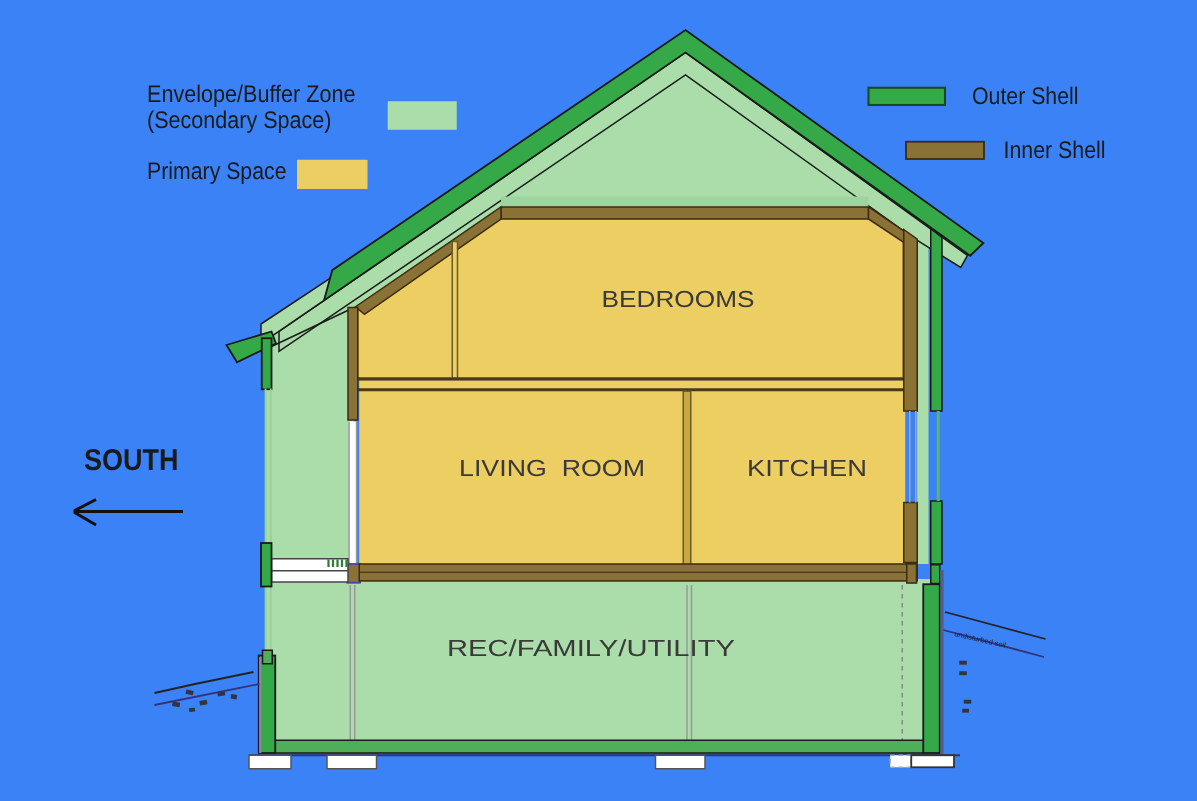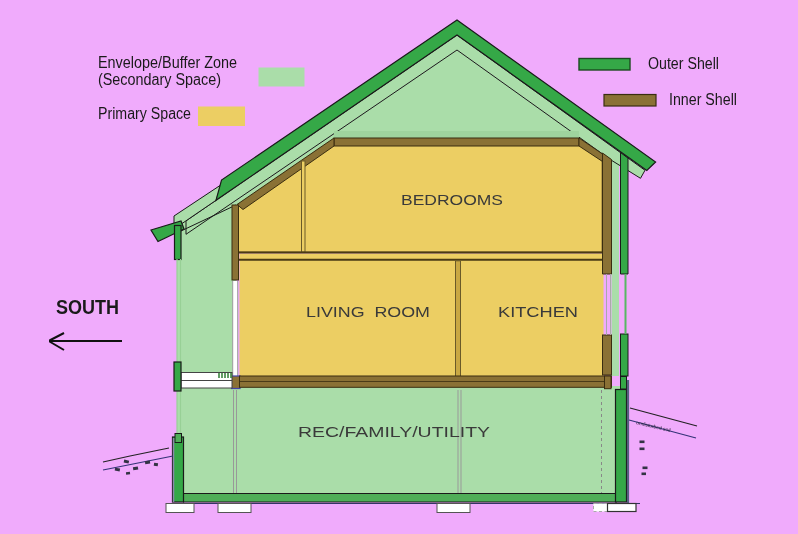--- a/index.html
+++ b/index.html
@@ -1,16 +1,16 @@
 <!DOCTYPE html>
 <html><head>
 <meta charset="utf-8">
 <style>
   html,body{margin:0;padding:0;background:#ffffff;}
-  .page{position:relative;width:798px;height:534px;background:#f0abfc;overflow:hidden;
+  .page{position:relative;width:798px;height:534px;background:#3b82f6;overflow:hidden;
         font-family:"Liberation Sans", sans-serif;}
   svg{position:absolute;left:0;top:0;}
 </style>
 </head>
 <body>
 <div class="page">
 <svg width="798" height="534" viewBox="0 0 798 534">
 
   <g fill="#1a1a1a" font-size="16">
     <text x="98" y="68" textLength="139" lengthAdjust="spacingAndGlyphs">Envelope/Buffer Zone</text>

